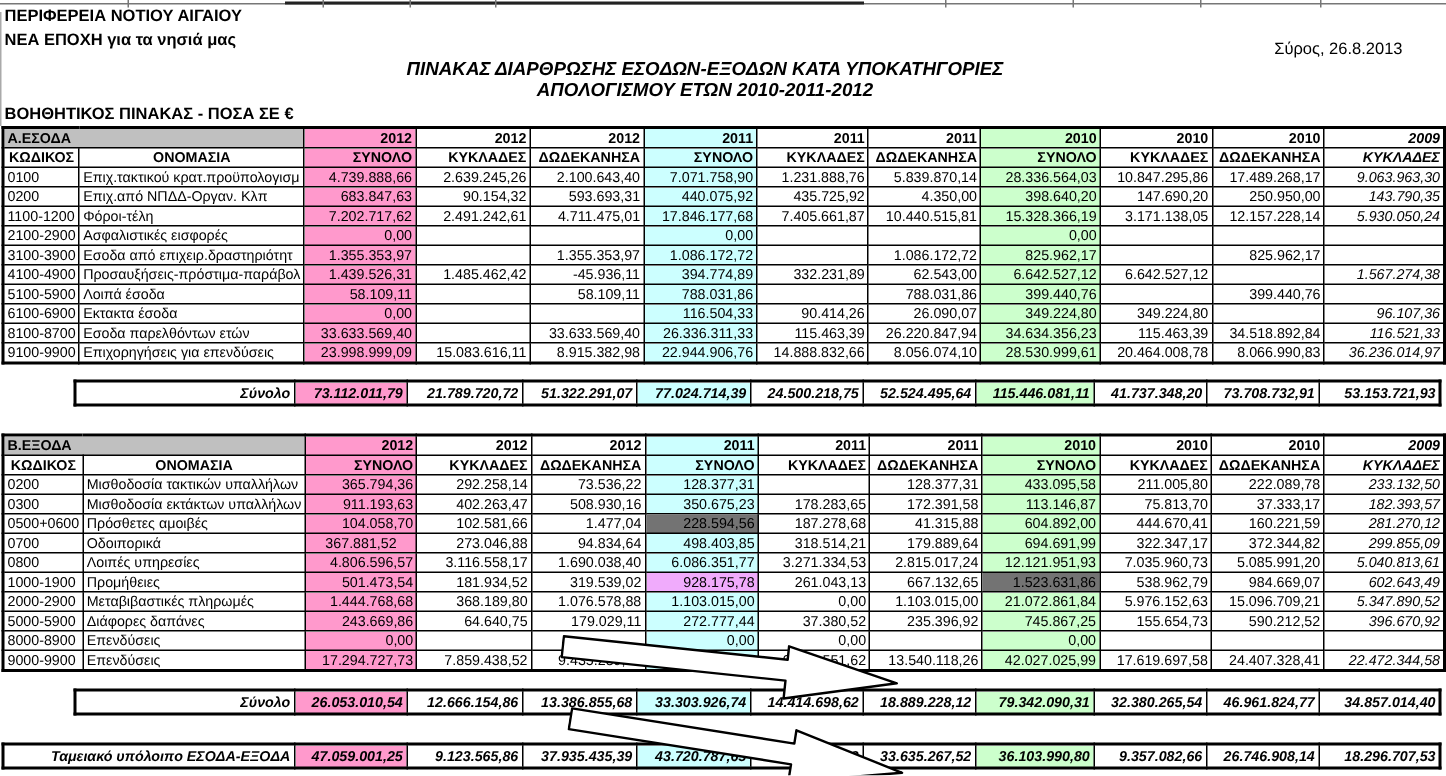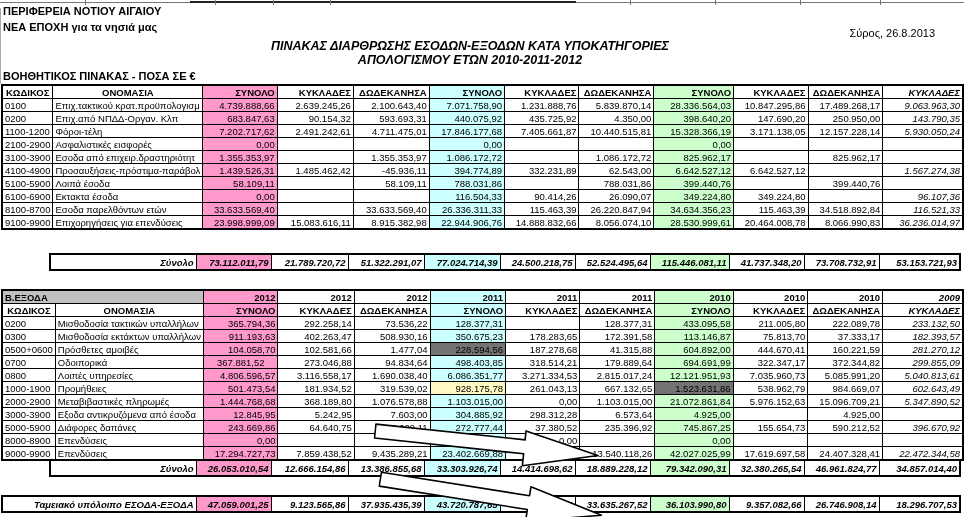--- a/index.html
+++ b/index.html
@@ -82,20 +82,33 @@
         <col style="width: 76px;">
         <col style="width: 75px;">
         <col style="width: 75px;">
         <col style="width: 79px;">
         <col style="width: 75px;">
         <col style="width: 75px;">
         <col style="width: 81px;">
       </colgroup>
       <tbody>
         <tr>
+          <td colspan="2" class="band">Α.ΕΣΟΔΑ</td>
+          <td class="num bl2 yh" style="background: rgb(255, 153, 204);">2012</td>
+          <td class="num yh">2012</td>
+          <td class="num yh">2012</td>
+          <td class="num bl2 yh" style="background: rgb(204, 255, 255);">2011</td>
+          <td class="num yh">2011</td>
+          <td class="num yh">2011</td>
+          <td class="num bl2 yh" style="background: rgb(204, 255, 204);">2010</td>
+          <td class="num yh">2010</td>
+          <td class="num yh">2010</td>
+          <td class="num bl2 it yh">2009</td>
+        </tr>
+        <tr>
           <td class="ch">ΚΩΔΙΚΟΣ</td>
           <td class="ch">ΟΝΟΜΑΣΙΑ</td>
           <td class="num bl2 rh" style="background: rgb(255, 153, 204);">ΣΥΝΟΛΟ</td>
           <td class="num rh">ΚΥΚΛΑΔΕΣ</td>
           <td class="num rh">ΔΩΔΕΚΑΝΗΣΑ</td>
           <td class="num bl2 rh" style="background: rgb(204, 255, 255);">ΣΥΝΟΛΟ</td>
           <td class="num rh">ΚΥΚΛΑΔΕΣ</td>
           <td class="num rh">ΔΩΔΕΚΑΝΗΣΑ</td>
           <td class="num bl2 rh" style="background: rgb(204, 255, 204);">ΣΥΝΟΛΟ</td>
           <td class="num rh">ΚΥΚΛΑΔΕΣ</td>
@@ -386,21 +399,21 @@
           <td class="num">7.035.960,73</td>
           <td class="num">5.085.991,20</td>
           <td class="num bl2 it">5.040.813,61</td>
         </tr>
         <tr>
           <td class="code">1000-1900</td>
           <td class="name">Προμήθειες</td>
           <td class="num bl2" style="background: rgb(255, 153, 204);">501.473,54</td>
           <td class="num">181.934,52</td>
           <td class="num">319.539,02</td>
-          <td class="num bl2" style="background: #fef9c3;">928.175,78</td>
+          <td class="num bl2" style="background: #f0abfc;">928.175,78</td>
           <td class="num">261.043,13</td>
           <td class="num">667.132,65</td>
           <td class="num bl2" style="background: #737373;">1.523.631,86</td>
           <td class="num">538.962,79</td>
           <td class="num">984.669,07</td>
           <td class="num bl2 it">602.643,49</td>
         </tr>
         <tr>
           <td class="code">2000-2900</td>
           <td class="name">Μεταβιβαστικές πληρωμές</td>
@@ -409,34 +422,20 @@
           <td class="num">1.076.578,88</td>
           <td class="num bl2" style="background: rgb(204, 255, 255);">1.103.015,00</td>
           <td class="num">0,00</td>
           <td class="num">1.103.015,00</td>
           <td class="num bl2" style="background: rgb(204, 255, 204);">21.072.861,84</td>
           <td class="num">5.976.152,63</td>
           <td class="num">15.096.709,21</td>
           <td class="num bl2 it">5.347.890,52</td>
         </tr>
         <tr>
-          <td class="code">3000-3900</td>
-          <td class="name">Εξοδα αντικρυζόμενα από έσοδα</td>
-          <td class="num bl2" style="background: rgb(255, 153, 204);">12.845,95</td>
-          <td class="num">5.242,95</td>
-          <td class="num">7.603,00</td>
-          <td class="num bl2" style="background: rgb(204, 255, 255);">304.885,92</td>
-          <td class="num">298.312,28</td>
-          <td class="num">6.573,64</td>
-          <td class="num bl2" style="background: rgb(204, 255, 204);">4.925,00</td>
-          <td class="num"></td>
-          <td class="num">4.925,00</td>
-          <td class="num bl2 it"></td>
-        </tr>
-        <tr>
           <td class="code">5000-5900</td>
           <td class="name">Διάφορες δαπάνες</td>
           <td class="num bl2" style="background: rgb(255, 153, 204);">243.669,86</td>
           <td class="num">64.640,75</td>
           <td class="num">179.029,11</td>
           <td class="num bl2" style="background: rgb(204, 255, 255);">272.777,44</td>
           <td class="num">37.380,52</td>
           <td class="num">235.396,92</td>
           <td class="num bl2" style="background: rgb(204, 255, 204);">745.867,25</td>
           <td class="num">155.654,73</td>

